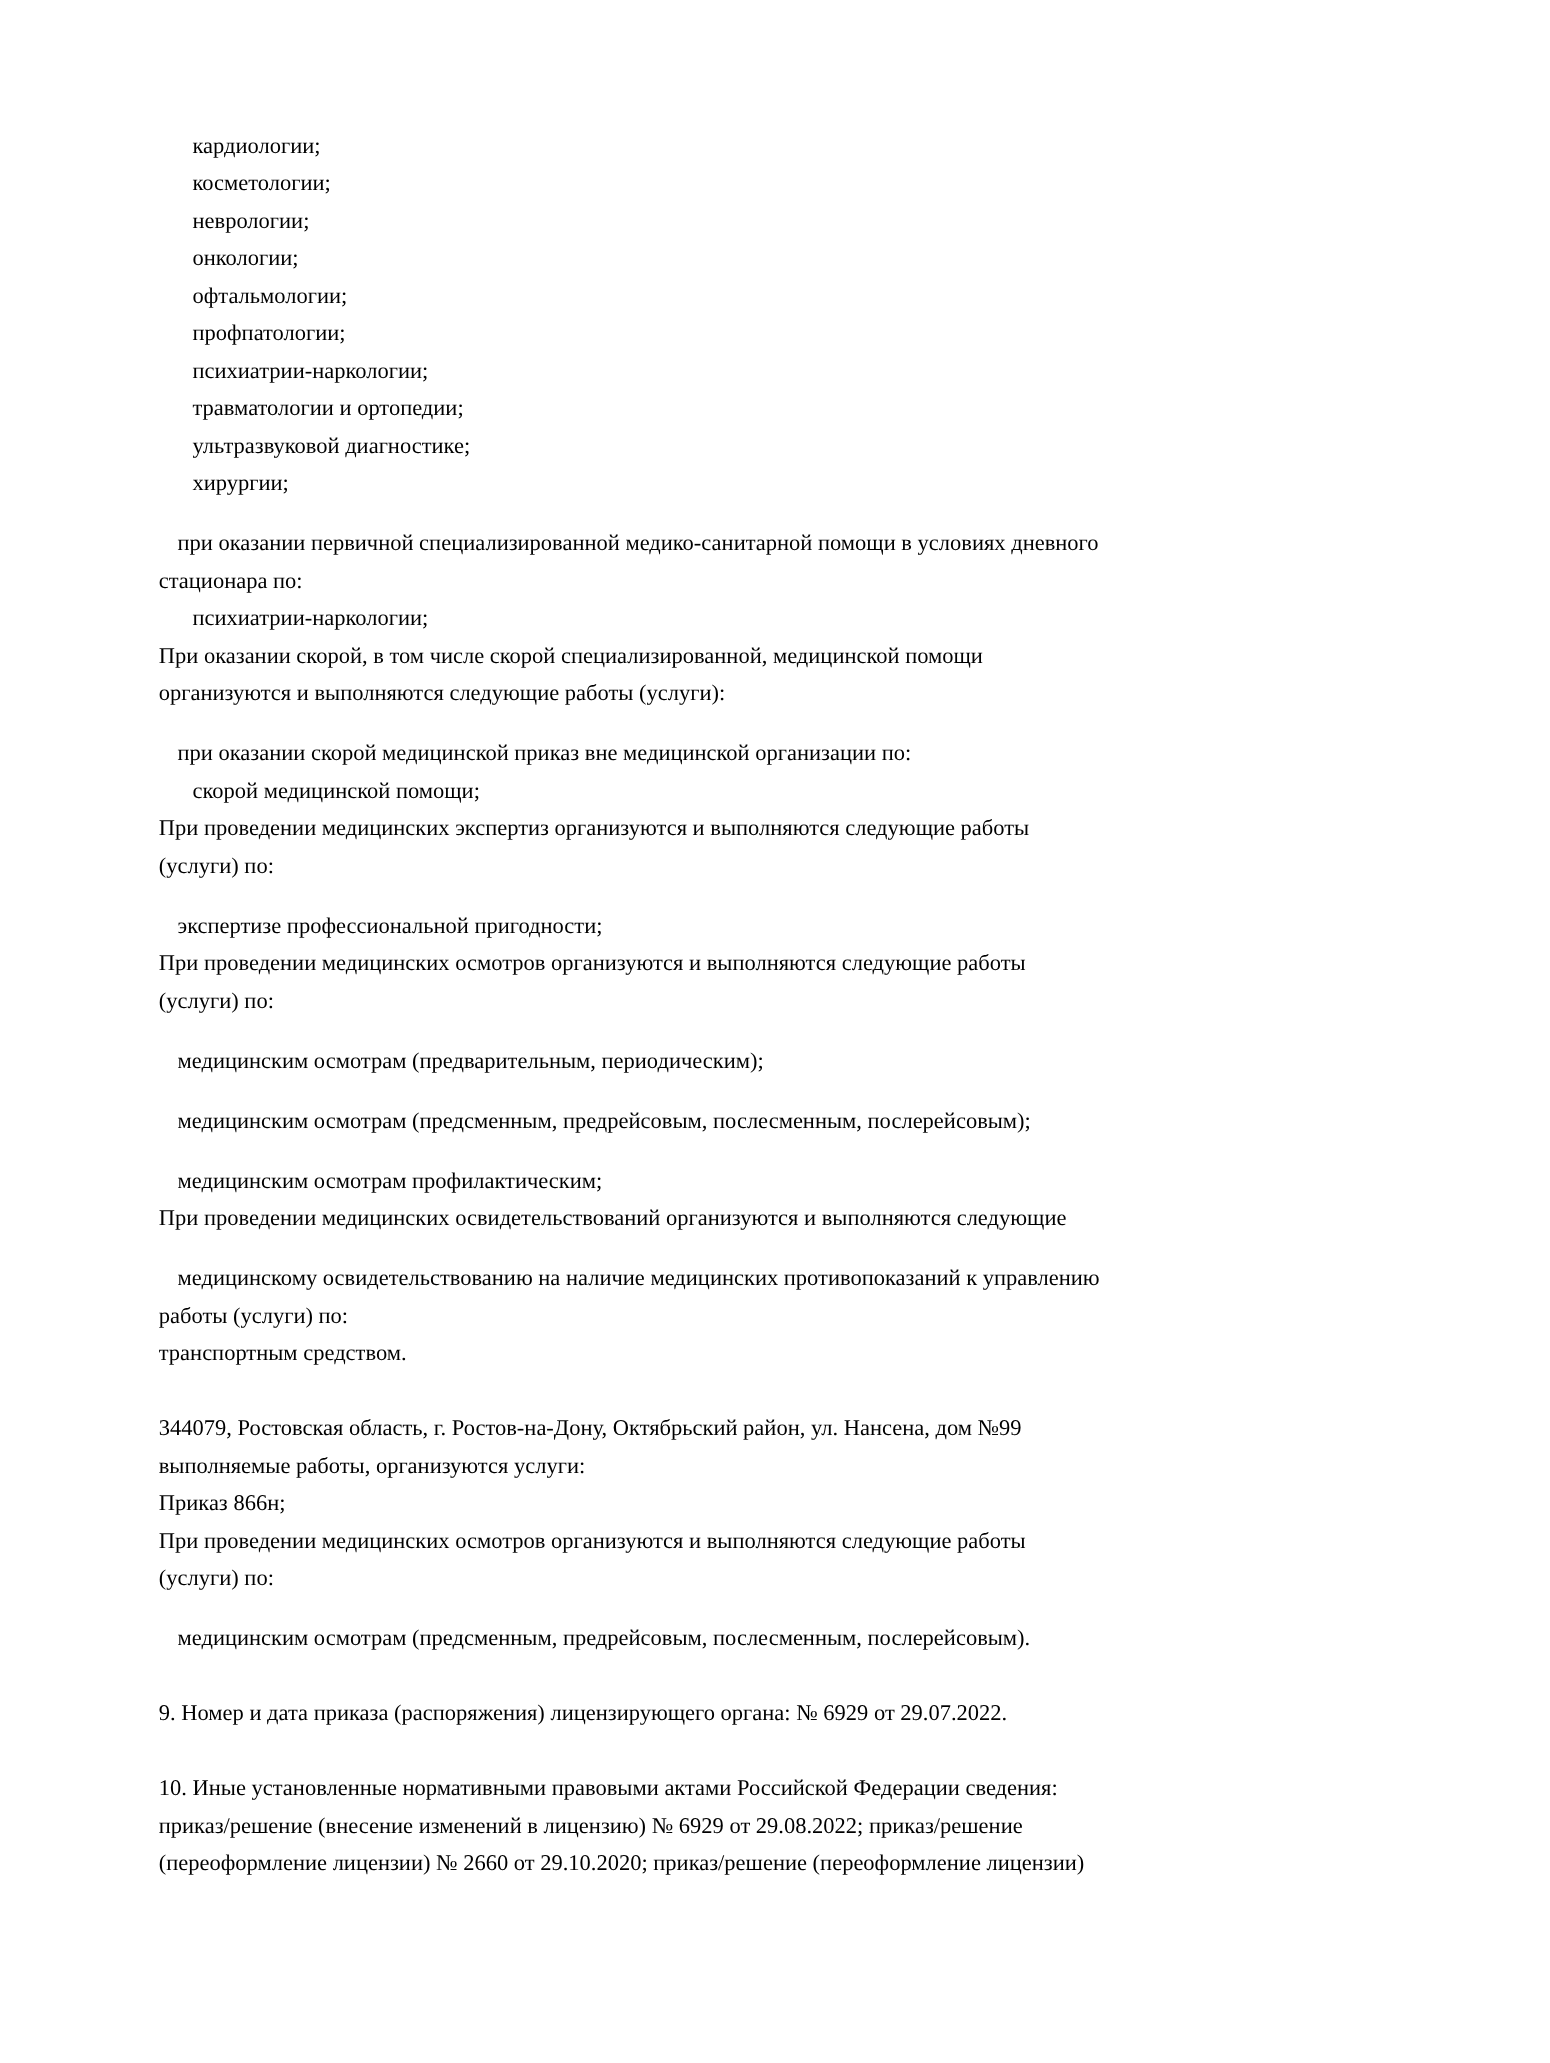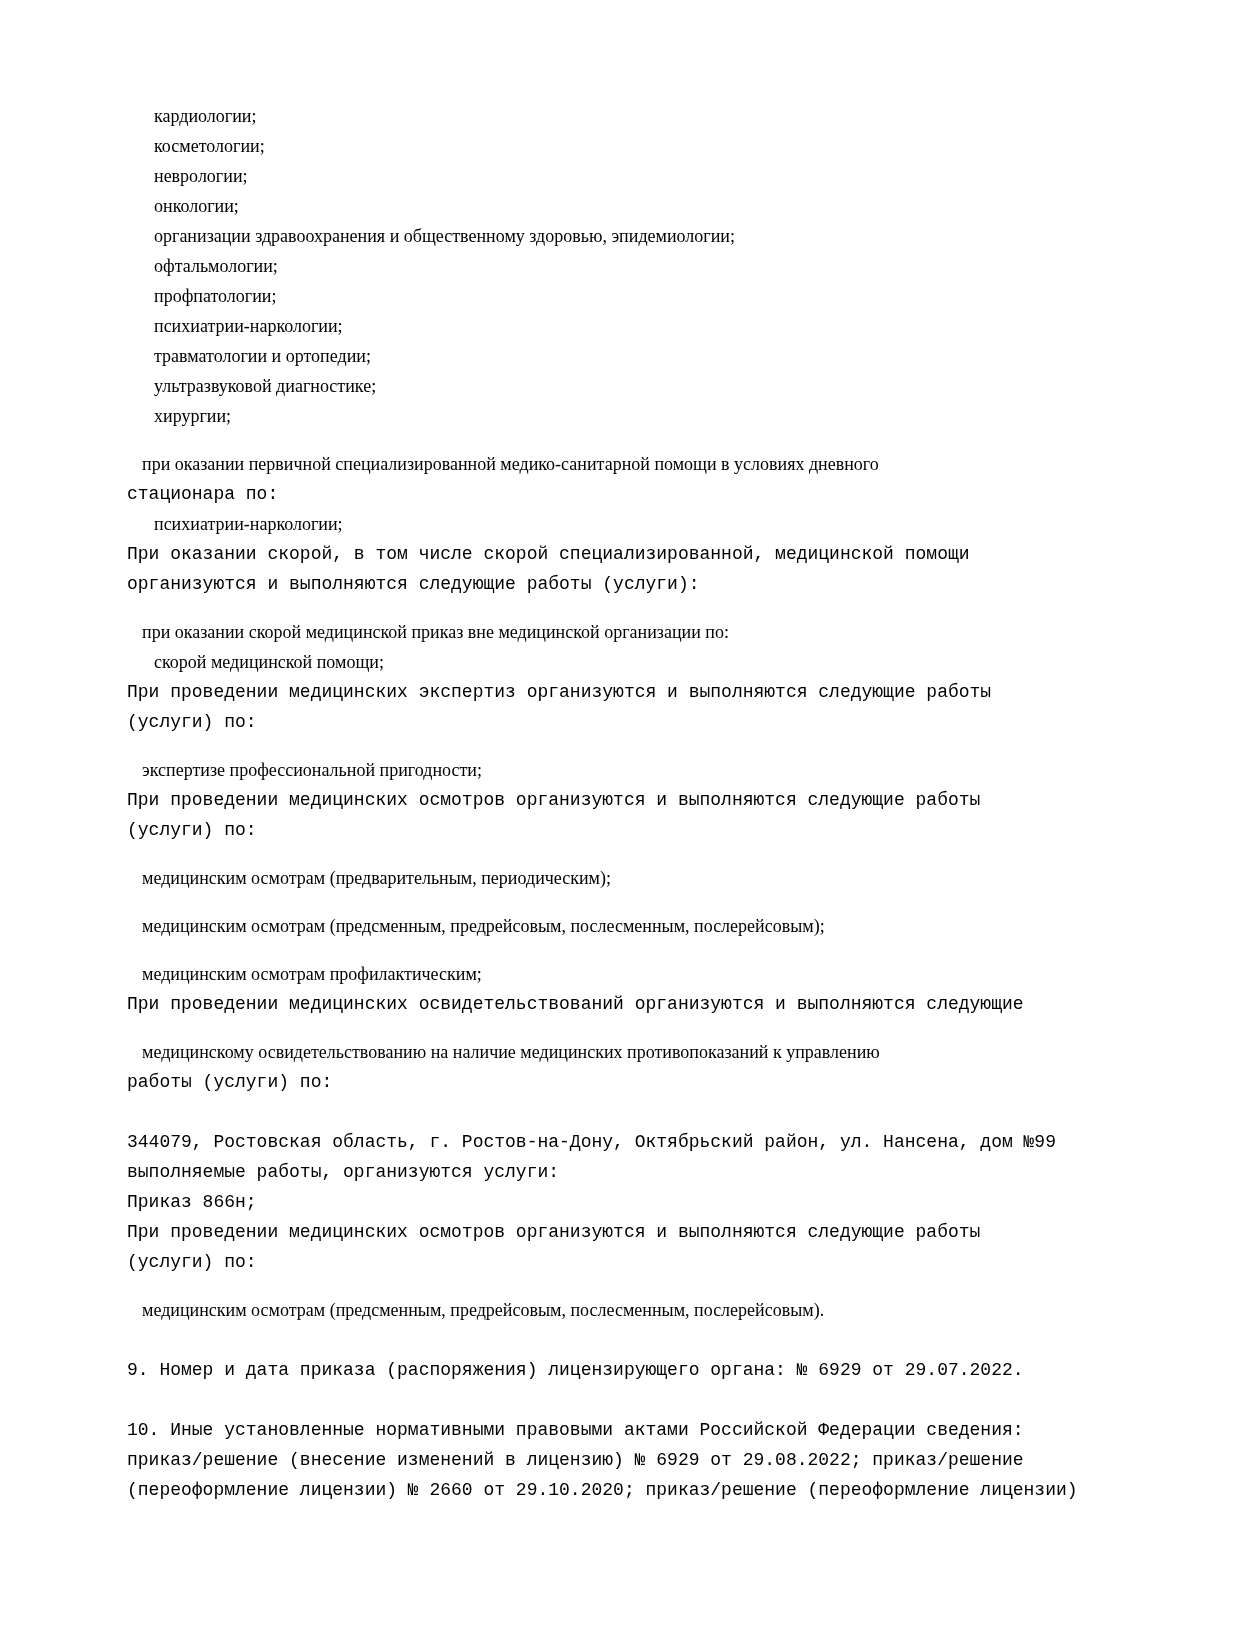--- a/index.html
+++ b/index.html
@@ -25,34 +25,33 @@
     width: 1060px;
     font-family: "Liberation Serif", "DejaVu Serif", serif;
     font-size: 18px;
     line-height: 30px;
     color: #000000;
   }
   .line {
     white-space: pre;
     height: 30px;
   }
-  .il-0 { padding-left: 0; font-family: Liberation Mono, monospace; }
+  .il-0 { padding-left: 0; }
   .il-1 { padding-left: 15px; margin-top: 18px; }
   .il-2 { padding-left: 27px; }
 </style>
 </head>
 <body>
 
 <div class="page">
   <div class="doc" id="doc-lines">
       <div class="line il-2">кардиологии;</div>
       <div class="line il-2">косметологии;</div>
       <div class="line il-2">неврологии;</div>
       <div class="line il-2">онкологии;</div>
-      <div class="line il-2">организации здравоохранения и общественному здоровью, эпидемиологии;</div>
       <div class="line il-2">офтальмологии;</div>
       <div class="line il-2">профпатологии;</div>
       <div class="line il-2">психиатрии-наркологии;</div>
       <div class="line il-2">травматологии и ортопедии;</div>
       <div class="line il-2">ультразвуковой диагностике;</div>
       <div class="line il-2">хирургии;</div>
       <div class="line il-1">при оказании первичной специализированной медико-санитарной помощи в условиях дневного</div>
       <div class="line il-0">стационара по:</div>
       <div class="line il-2">психиатрии-наркологии;</div>
       <div class="line il-0">При оказании скорой, в том числе скорой специализированной, медицинской помощи</div>
@@ -63,20 +62,21 @@
       <div class="line il-0">(услуги) по:</div>
       <div class="line il-1">экспертизе профессиональной пригодности;</div>
       <div class="line il-0">При проведении медицинских осмотров организуются и выполняются следующие работы</div>
       <div class="line il-0">(услуги) по:</div>
       <div class="line il-1">медицинским осмотрам (предварительным, периодическим);</div>
       <div class="line il-1">медицинским осмотрам (предсменным, предрейсовым, послесменным, послерейсовым);</div>
       <div class="line il-1">медицинским осмотрам профилактическим;</div>
       <div class="line il-0">При проведении медицинских освидетельствований организуются и выполняются следующие</div>
       <div class="line il-1">медицинскому освидетельствованию на наличие медицинских противопоказаний к управлению</div>
       <div class="line il-0">работы (услуги) по:</div>
+      <div class="line il-0">транспортным средством.</div>
       <div class="line il-0">&nbsp;</div>
       <div class="line il-0">344079, Ростовская область, г. Ростов-на-Дону, Октябрьский район, ул. Нансена, дом №99</div>
       <div class="line il-0">выполняемые работы, организуются услуги:</div>
       <div class="line il-0">Приказ 866н;</div>
       <div class="line il-0">При проведении медицинских осмотров организуются и выполняются следующие работы</div>
       <div class="line il-0">(услуги) по:</div>
       <div class="line il-1">медицинским осмотрам (предсменным, предрейсовым, послесменным, послерейсовым).</div>
       <div class="line il-0">&nbsp;</div>
       <div class="line il-0">9. Номер и дата приказа (распоряжения) лицензирующего органа: № 6929 от 29.07.2022.</div>
       <div class="line il-0">&nbsp;</div>

